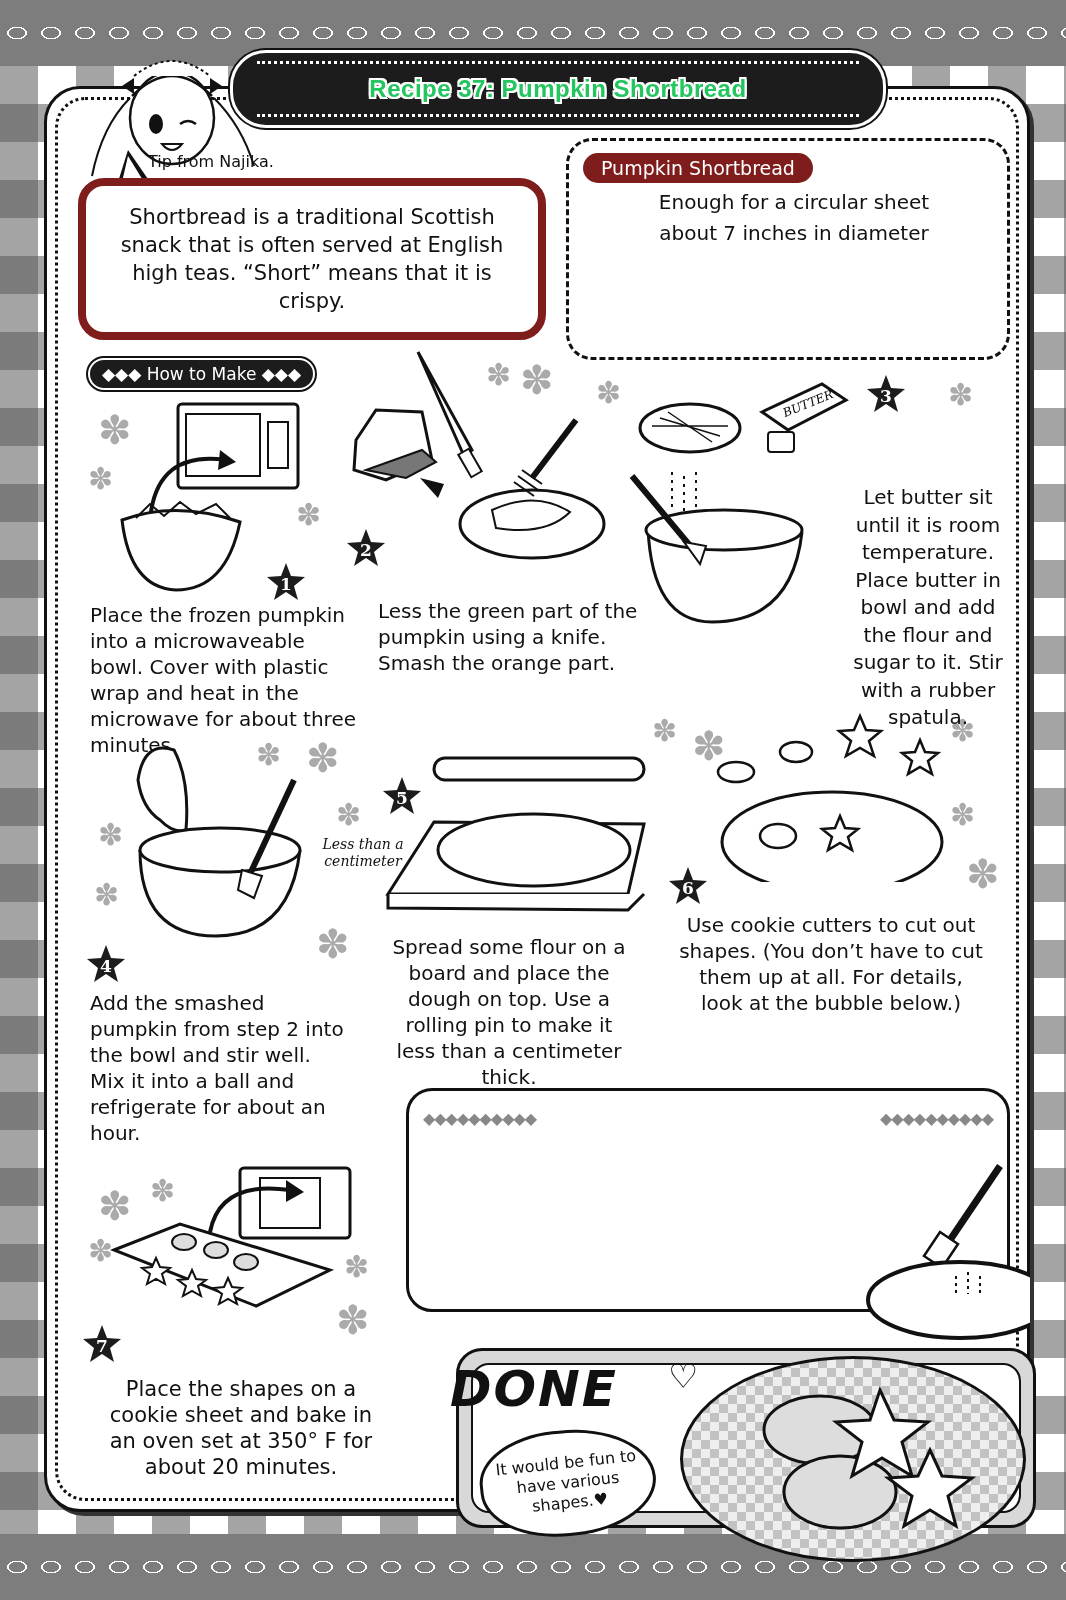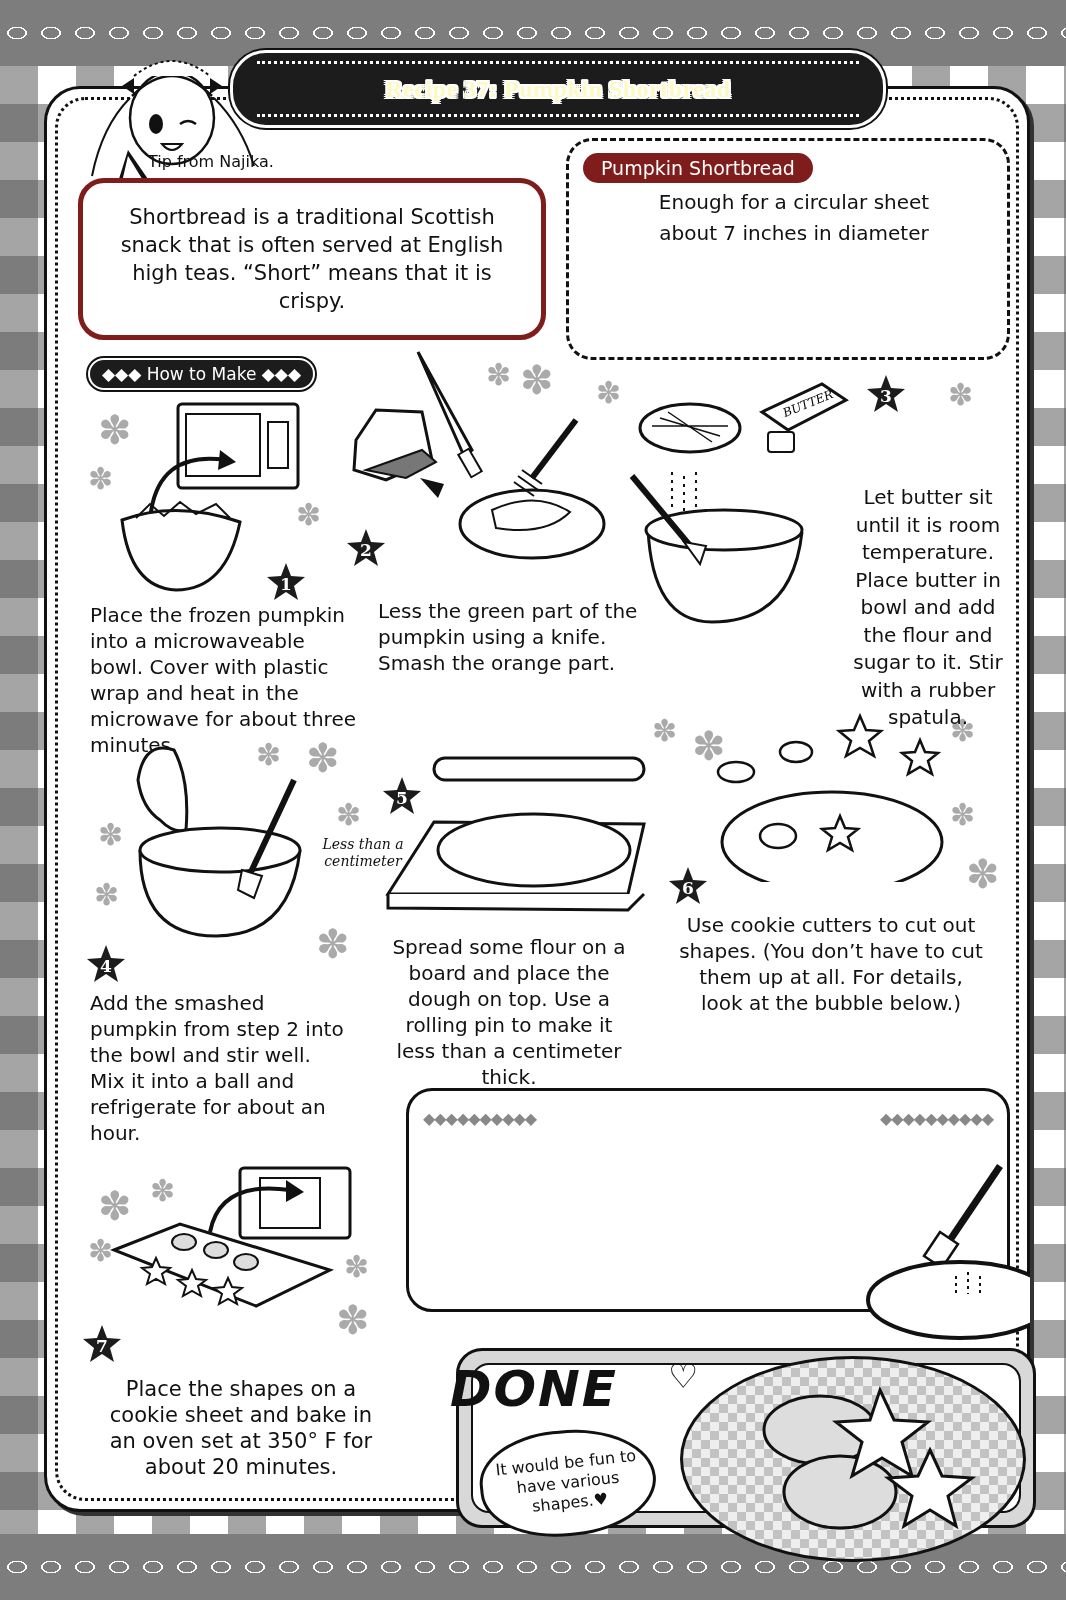--- a/index.html
+++ b/index.html
@@ -47,38 +47,38 @@
     box-shadow: 0 0 0 2px #111;
     display: flex; align-items: center; justify-content: center;
   }
   .title-banner::before, .title-banner::after {
     content: ""; position: absolute; left: 24px; right: 24px; height: 0;
     border-top: 3px dotted #fff;
   }
   .title-banner::before { top: 8px; }
   .title-banner::after { bottom: 8px; }
   .title-text {
-    color: #fef9c3; font-family: Liberation Serif, serif; font-weight: bold;
+    color: #22c55e; font-family: Liberation Sans, sans-serif; font-weight: bold;
     font-size: 24px; letter-spacing: 0.5px;
     -webkit-text-stroke: 0;
     text-shadow: 2px 0 #fff, -2px 0 #fff, 0 2px #fff, 0 -2px #fff,
                  2px 2px #fff, -2px -2px #fff, 2px -2px #fff, -2px 2px #fff;
   }
   
   .avatar {
     position: absolute; left: 72px; top: 46px; width: 200px; height: 140px;
   }
   .tip-label {
     position: absolute; left: 148px; top: 152px; font-size: 16px;
     font-family: "DejaVu Sans", sans-serif;
   }
   
   .tip-bubble {
     position: absolute; left: 78px; top: 178px; width: 468px; height: 162px;
-    border: 5px solid #7f1d1d; border-radius: 26px; background: #fff;
+    border: 8px solid #7f1d1d; border-radius: 26px; background: #fff;
     display: flex; align-items: center; justify-content: center;
     text-align: center; font-size: 21px; line-height: 28px; padding: 0 30px;
     box-sizing: border-box;
   }
   .tip-tail {
     position: absolute; left: 118px; top: 150px; width: 0; height: 0;
     border-left: 10px solid transparent; border-right: 22px solid transparent;
     border-bottom: 32px solid #111;
   }
   .tip-tail::after {

